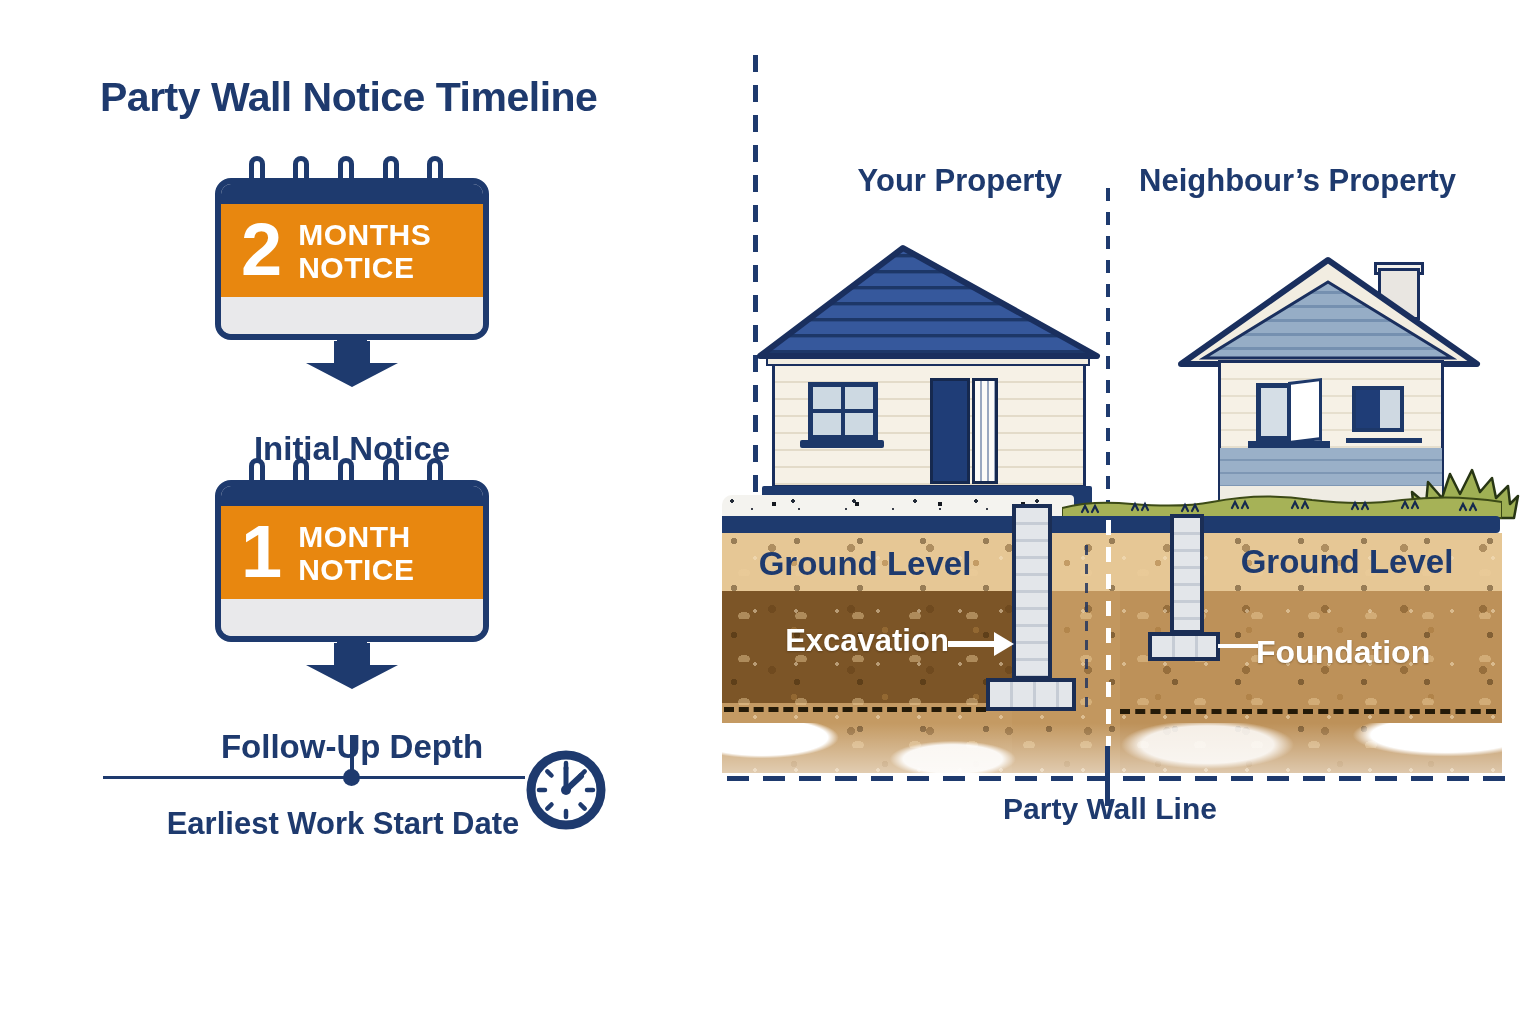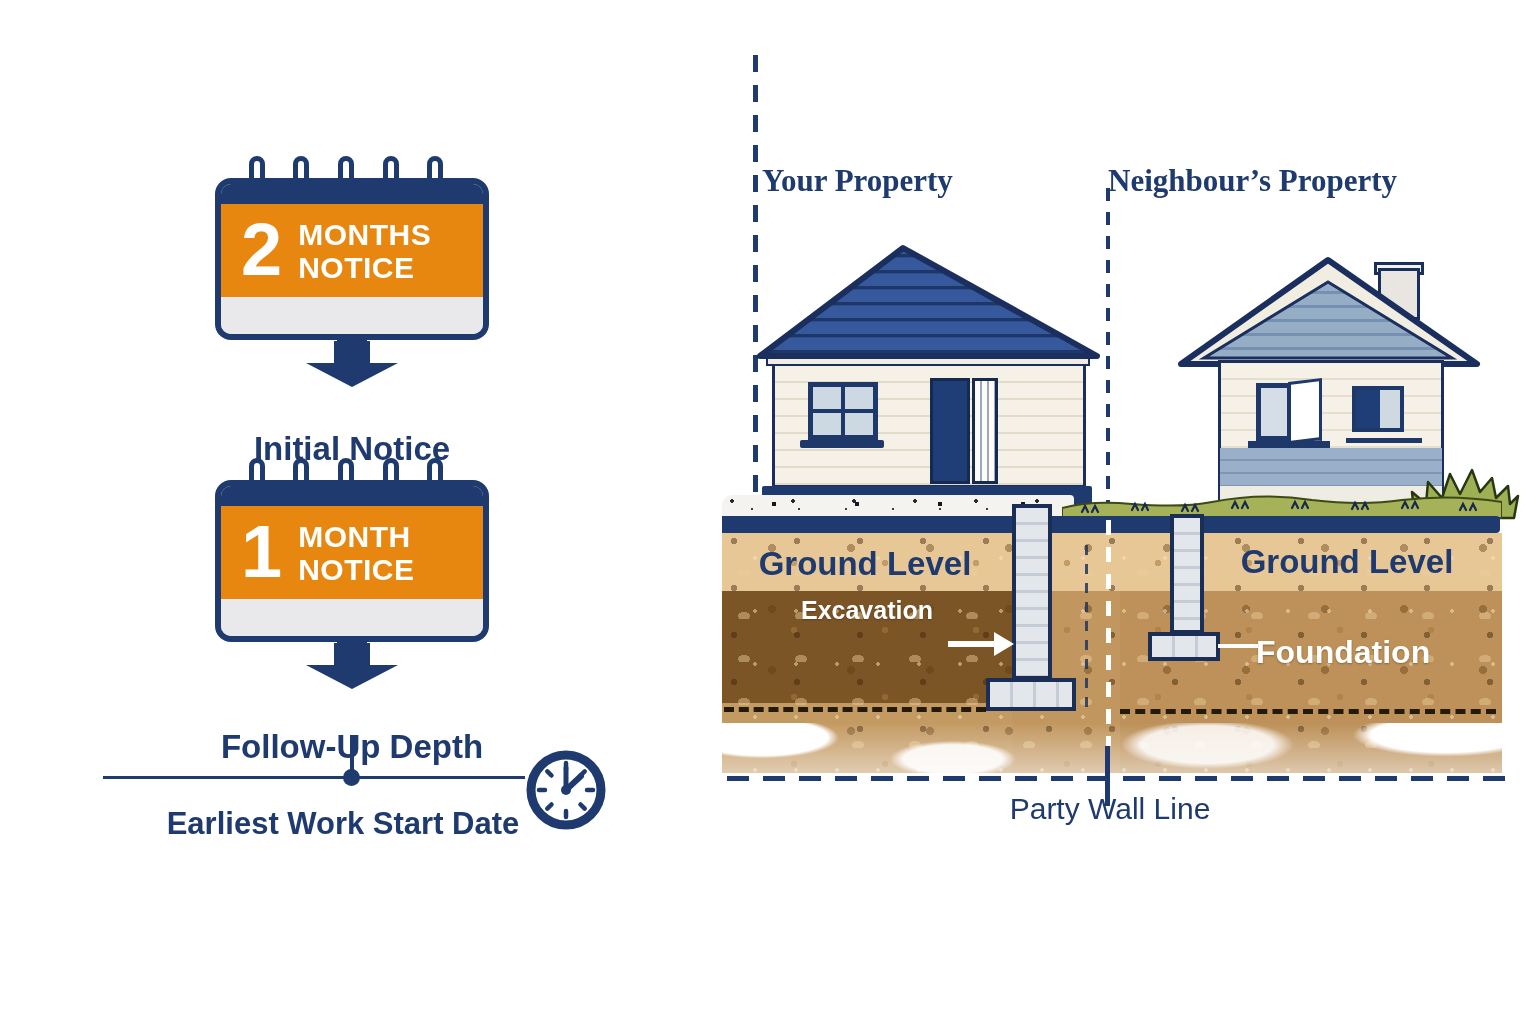--- a/index.html
+++ b/index.html
@@ -35,23 +35,23 @@
   .lbl1 { left:177px; top:390px; }
   .lbl2 { left:177px; top:688px; }
 
   .tl-tick { left:350px; top:735px; width:4px; height:38px; background:#1e3a6e; }
   .tl-dot  { left:343px; top:769px; width:17px; height:17px; border-radius:50%; background:#1e3a6e; }
   .tl-axis { left:103px; top:776px; width:422px; height:3px; background:#1e3a6e; }
   .clock   { left:523px; top:747px; }
   .end-label { left:133px; top:806px; width:420px; text-align:center; font-size:31px; font-weight:bold; color:#1e3a6e; }
 
   
-  .prop-label { top:163px; text-align:left; font-size:31px; font-weight:bold; color:#1e3a6e;font-family:Liberation Serif, serif; }
+  .prop-label { top:163px; text-align:right; font-size:31px; font-weight:bold; color:#1e3a6e; }
   .prop-l { left:762px;  width:300px; }
-  .prop-r { left:1108px; width:400px; }
+  .prop-r { left:1056px; width:400px; }
 
   .dash-v { background-repeat:repeat-y; }
   .bound-left { left:753px; top:55px; width:5px; height:448px;
     background-image:repeating-linear-gradient(180deg,#1e3a6e 0 17px,transparent 17px 30px); }
   .pwall-upper { left:1106px; top:188px; width:4px; height:330px;
     background-image:repeating-linear-gradient(180deg,#1e3a6e 0 13px,transparent 13px 24px); }
   .pwall-soil { left:1106px; top:520px; width:5px; height:226px; z-index:6;
     background-image:repeating-linear-gradient(180deg,#ffffff 0 15px,transparent 15px 27px); }
   .pwall-bottom { left:1105px; top:746px; width:5px; height:60px; background:#1e3a6e; z-index:7; }
   .excv-outline { left:1085px; top:545px; width:3px; height:163px; opacity:.85; z-index:6;
@@ -121,46 +121,47 @@
       radial-gradient(ellipse 90px 26px at 30% 30%,rgba(255,255,255,.9) 55%,rgba(255,255,255,0) 70%),
       radial-gradient(ellipse 120px 34px at 62% 18%,rgba(255,255,255,.85) 55%,rgba(255,255,255,0) 72%),
       radial-gradient(ellipse 130px 30px at 92% 10%,#fff 58%,rgba(255,255,255,0) 72%),
       linear-gradient(to bottom,rgba(255,255,255,0) 0,rgba(255,255,255,.45) 45px,#fff 100px); }
   .depth-dash { border-top:5px dashed #241a08; height:0; z-index:4; }
   .dd-left  { left:2px;  top:174px; width:262px; }
   .dd-right { left:398px; top:176px; width:376px; }
   .soil-label { z-index:5; font-weight:bold; }
   .gl-left  { left:18px;  top:12px; width:250px; text-align:center; font-size:33px; color:#1e3a6e; }
   .gl-right { left:500px; top:10px; width:250px; text-align:center; font-size:33px; color:#1e3a6e; }
-  .excv-label { left:0; top:64px; width:290px; text-align:center; font-size:25px; line-height:1.1; color:#fff;
+  .excv-label { left:0; top:91px; width:290px; text-align:center; font-size:31px; line-height:1.1; color:#fff;
     text-shadow:0 1px 2px rgba(40,25,5,.35); }
   .exist-label { left:534px; top:102px; width:240px; font-size:32px; line-height:1.08; color:#fff;
     text-shadow:0 1px 2px rgba(40,25,5,.35); }
 
   
   .concrete { background:#e3e6ea; border:4px solid #1b2e55; z-index:5; }
   .col-lines { background-image:repeating-linear-gradient(180deg,transparent 0 14px,#c6ccd5 14px 17px); }
   .foot-lines { background-image:repeating-linear-gradient(90deg,transparent 0 20px,#c6ccd5 20px 23px); }
   .nf-col  { left:1012px; top:504px; width:40px; height:176px; }
   .nf-foot { left:986px;  top:678px; width:90px; height:33px; }
   .ef-col  { left:1170px; top:514px; width:34px; height:120px; }
   .ef-foot { left:1148px; top:632px; width:72px; height:29px; }
   .white-arrow { left:948px; top:630px; z-index:6; }
   .connector { left:1218px; top:644px; width:40px; height:4px; background:#fff; z-index:6; }
 
   
   .pwall-h { left:727px; top:776px; width:780px; height:5px; z-index:7;
     background-image:repeating-linear-gradient(90deg,#1e3a6e 0 22px,transparent 22px 36px); }
-  .pwall-label { left:960px; top:792px; width:300px; text-align:center; font-size:30px; font-weight:normal; color:#1e3a6e; z-index:8; }
+  .pwall-label { left:960px; top:792px; width:300px; text-align:center; font-size:30px; font-weight:bold; color:#1e3a6e; z-index:8; }
 </style>
 </head>
 <body>
 
 <div class="canvas">
 
+  <div class="abs page-title">Party Wall Notice Timeline</div>
 
   <div class="abs calendar cal1">
     <div class="cal-ring r1"></div>
     <div class="cal-ring r2"></div>
     <div class="cal-ring r3"></div>
     <div class="cal-ring r4"></div>
     <div class="cal-ring r5"></div>
     <div class="cal-body">
       <div class="cal-head"></div>
       <div class="cal-orange">

